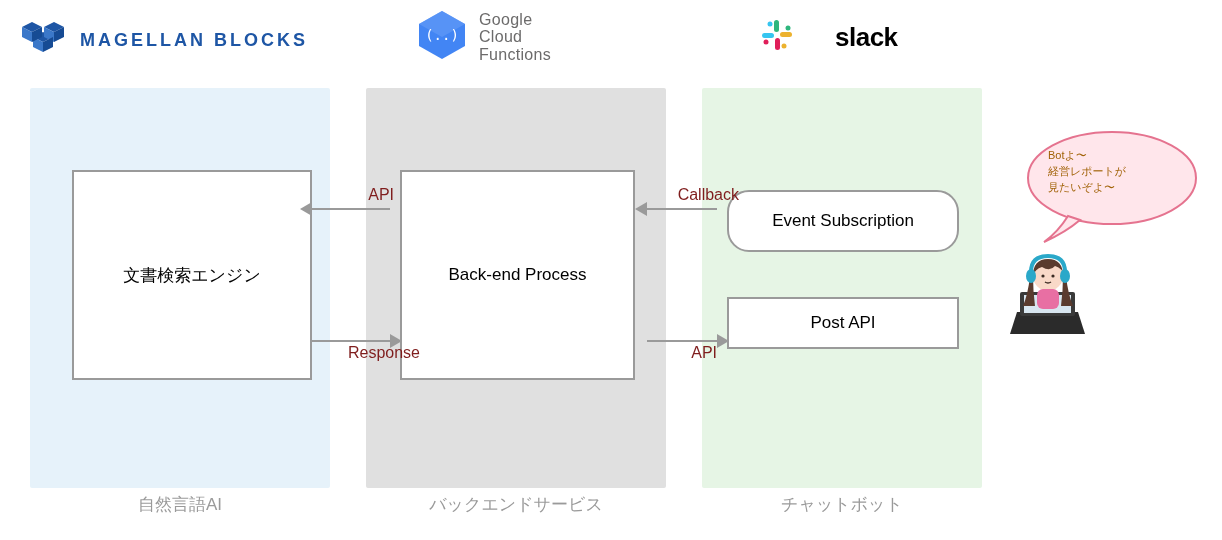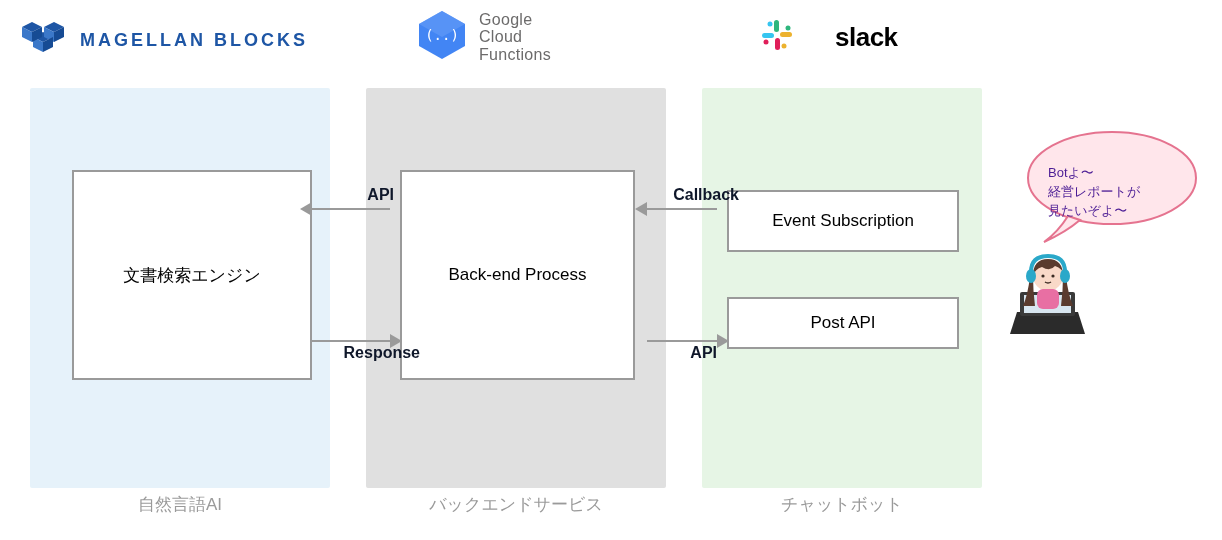--- a/index.html
+++ b/index.html
@@ -23,42 +23,42 @@
   .col3 { left: 702px; width: 280px; }
   .col1 .col-inner { background: #e6f2fa; }
   .col2 .col-inner { background: #e0e0e0; }
   .col3 .col-inner { background: #e6f5e5; }
   .col-label { position: absolute; bottom: -28px; width: 100%; text-align: center; color: #9a9a9a; font-size: 17px; }
 
   
   .box { position: absolute; background: #fff; border: 2px solid #9a9a9a; display: flex; align-items: center; justify-content: center; font-size: 17px; }
   .box-search  { left: 60px;  top: 170px; width: 240px; height: 210px; margin-left: 12px; }
   .box-backend { left: 400px; top: 170px; width: 235px; height: 210px; }
-  .box-evsub   { left: 727px; top: 190px; width: 232px; height: 62px; }
+  .box-evsub   { left: 727px; top: 190px; width: 232px; height: 62px; border-radius: 22px; }
   .box-post    { left: 727px; top: 297px; width: 232px; height: 52px; }
 
   
   .arrow { position: absolute; height: 2px; background: #9a9a9a; }
   .arrow .head { position: absolute; width: 0; height: 0; border-style: solid; }
   .arrow.left  .head { left: -12px; top: -6px; border-width: 7px 12px 7px 0; border-color: transparent #9a9a9a transparent transparent; }
   .arrow.right .head { right: -12px; top: -6px; border-width: 7px 0 7px 12px; border-color: transparent transparent transparent #9a9a9a; }
-  .arrow .lbl { position: absolute; color: #0f172a; font-size: 16px; white-space: nowrap; font-weight: bold; }
+  .arrow .lbl { position: absolute; color: #7f1d1d; font-size: 16px; white-space: nowrap; }
   .a-api1     { left: 312px; top: 208px; width: 78px; }
   .a-response { left: 312px; top: 340px; width: 78px; }
   .a-callback { left: 647px; top: 208px; width: 70px; }
   .a-api2     { left: 647px; top: 340px; width: 70px; }
   .a-api1 .lbl     { top: -22px; right: -4px; }
   .a-response .lbl { top:  4px;  right: -30px; }
   .a-callback .lbl { top: -22px; right: -22px; }
   .a-api2 .lbl     { top:  4px;  right: 0; }
 
   
   .speech { position: absolute; left: 1018px; top: 128px; width: 182px; height: 120px; }
   .speech svg { position: absolute; inset: 0; }
-  .speech-text { position: absolute; left: 30px; top: 20px; color: #4c1d95; font-size: 13px; line-height: 1.45; margin-top: 16px; }
+  .speech-text { position: absolute; left: 30px; top: 20px; color: #a16207; font-size: 11px; line-height: 1.45; }
 
   
   .avatar { position: absolute; left: 1000px; top: 254px; width: 95px; height: 90px; }
 </style>
 </head>
 <body>
 
 <div class="logo-row">
   <div class="logo logo-magellan">
     <span>

